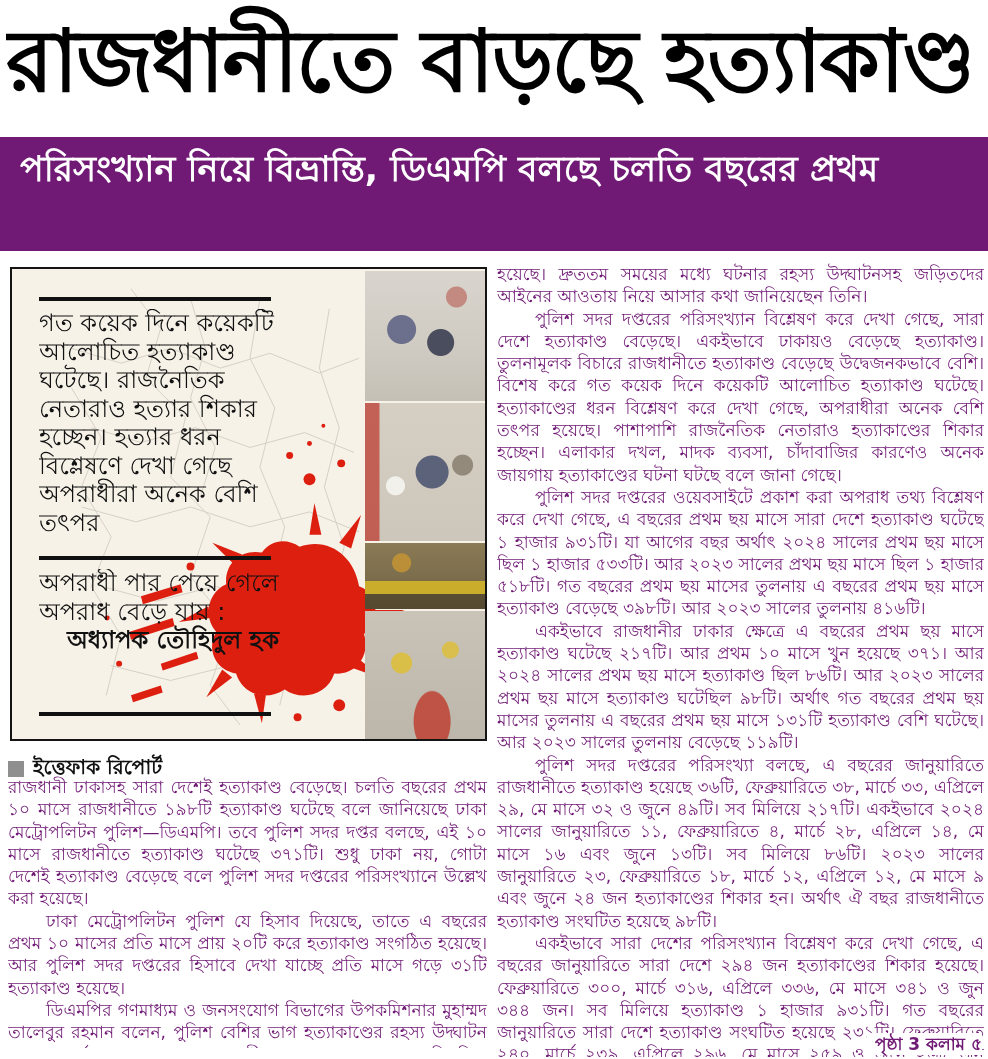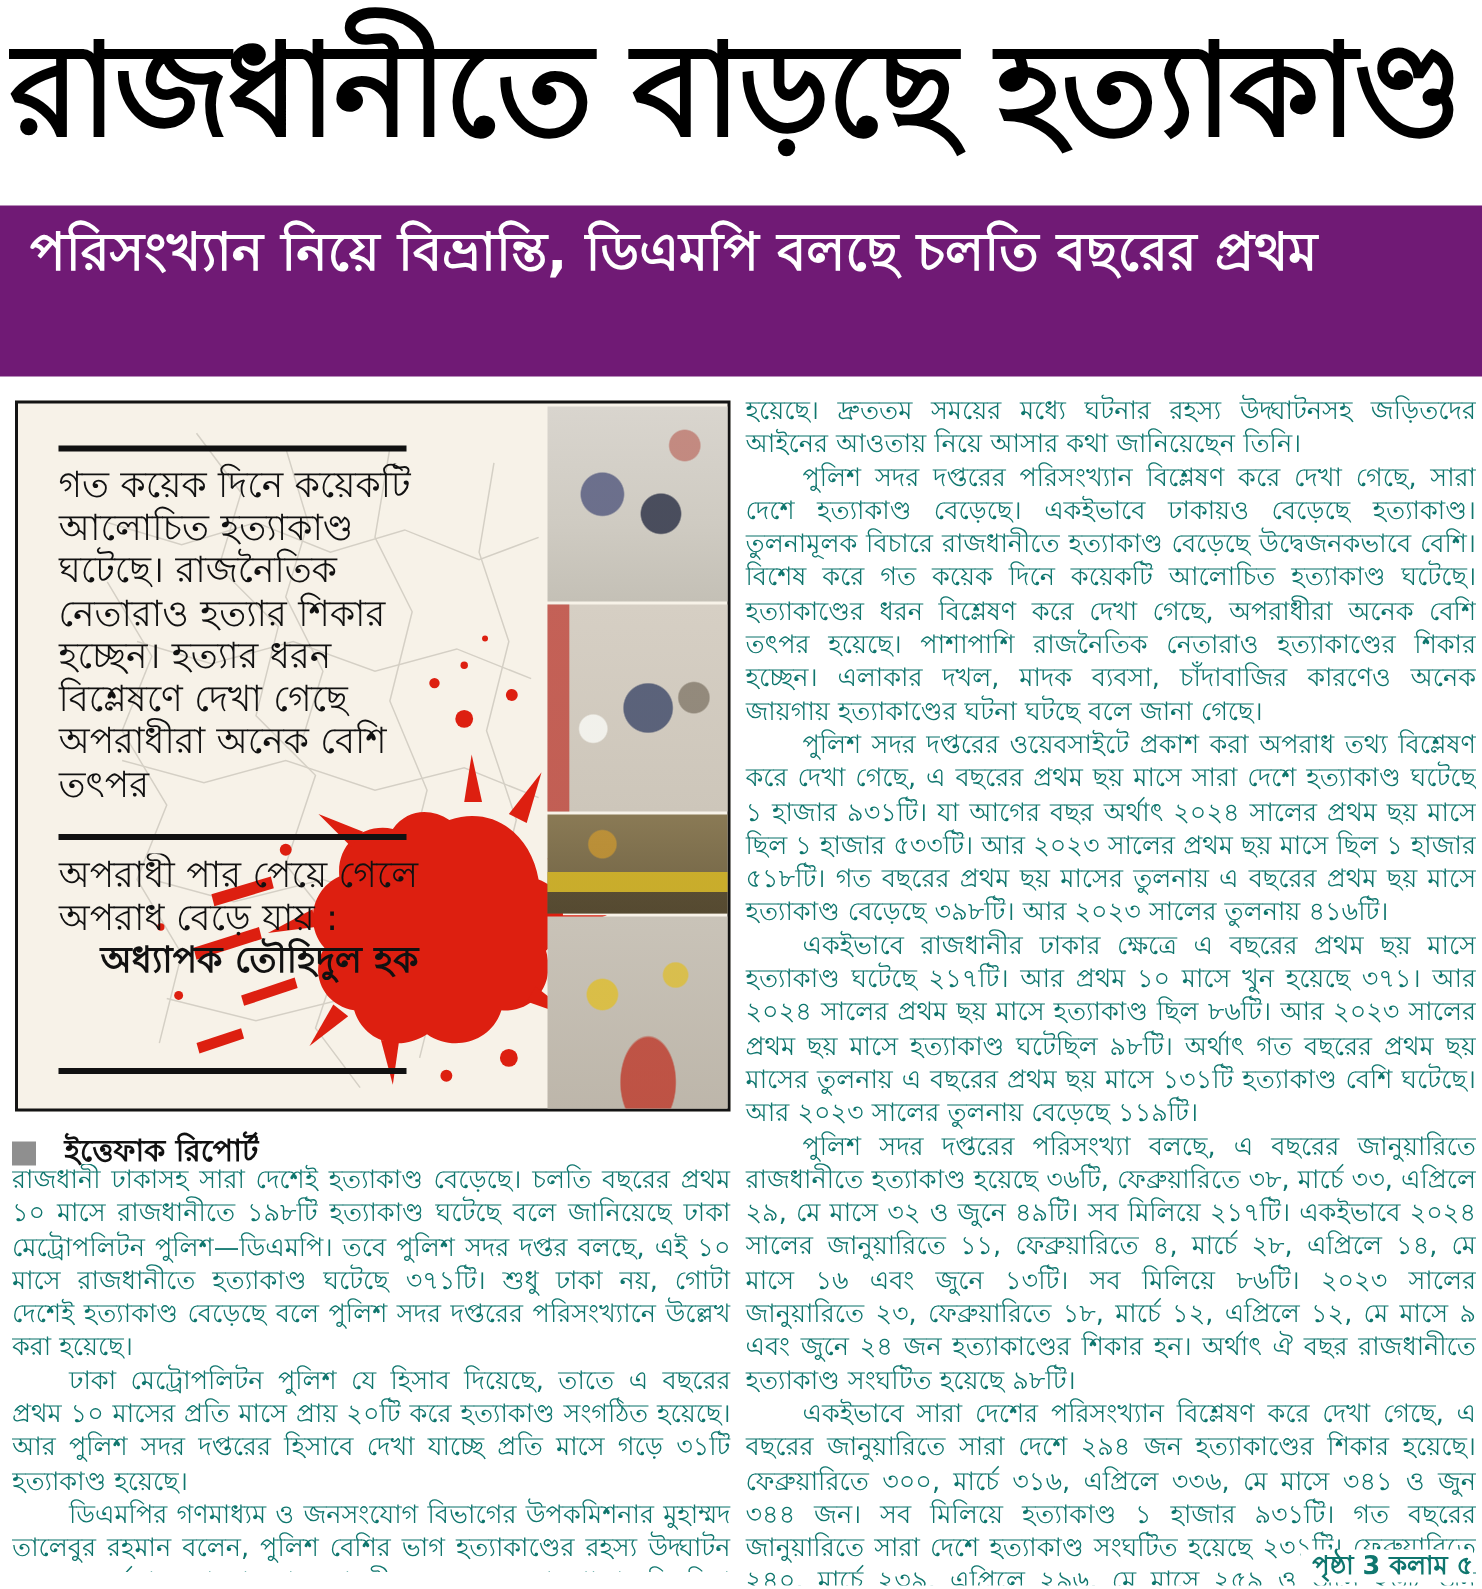--- a/index.html
+++ b/index.html
@@ -69,28 +69,28 @@
     background:
       radial-gradient(circle at 30% 40%, rgba(220,190,60,.9) 0 10px, rgba(220,190,60,0) 11px),
       radial-gradient(circle at 70% 30%, rgba(220,190,60,.85) 0 8px, rgba(220,190,60,0) 9px),
       radial-gradient(ellipse at 55% 85%, rgba(190,40,25,.7) 0 18px, rgba(190,40,25,0) 19px),
       linear-gradient(180deg,#c9c3b8 0%, #bdb6aa 100%); }
 
   
   .byline {
     position:absolute; top:748px; left:8px; z-index:2;
     font-family:"DejaVu Sans", sans-serif; font-weight:bold; font-size:20px; color:#111;
-    display:flex; align-items:center; gap:19px;
+    display:flex; align-items:center; gap:9px;
   }
   .byline .sq { width:16px; height:16px; background:#8f8f8f; display:inline-block; }
 
   
   .col {
     position:absolute; font-family:"DejaVu Sans", sans-serif;
-    font-size:17px; line-height:22.3px; text-align:justify; color:#0f766e;
+    font-size:17px; line-height:22.3px; text-align:justify; color:#701a75;
     overflow:hidden;
   }
   .col-left  { top:772px; left:8px;  width:479px; height:272px; }
   .col-right { top:259px; left:497px; width:487px; height:794px; }
   .col p { text-indent:38px; }
   .col p.noindent { text-indent:0; }
   .jump {
     position:absolute; right:2px; bottom:2px; z-index:2;
     background:#fff; padding-left:8px;
     font-weight:bold; font-size:17px;

